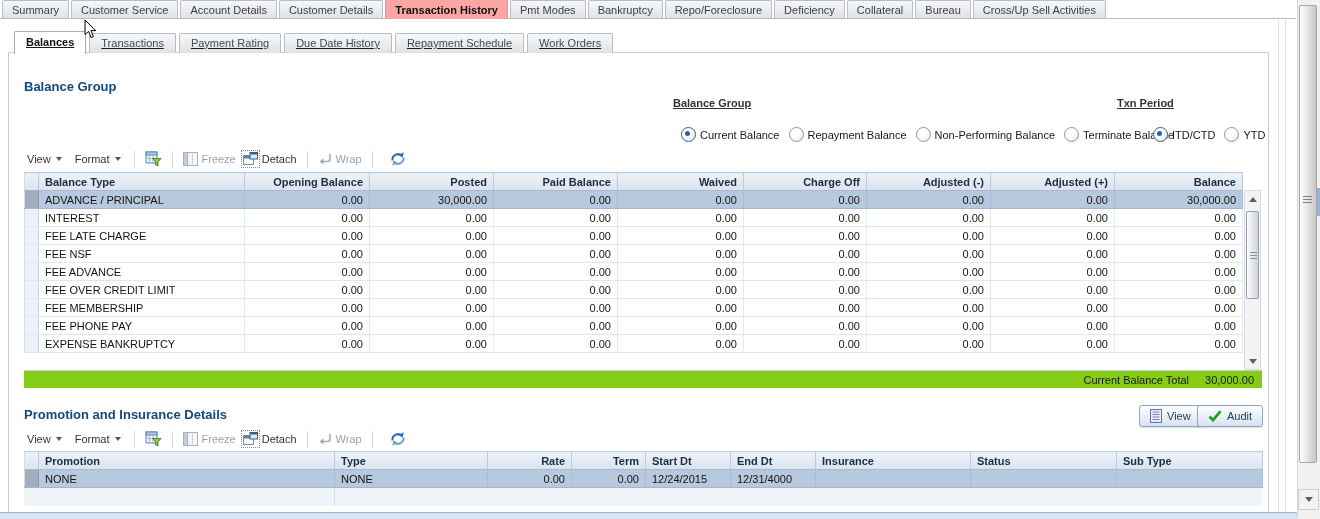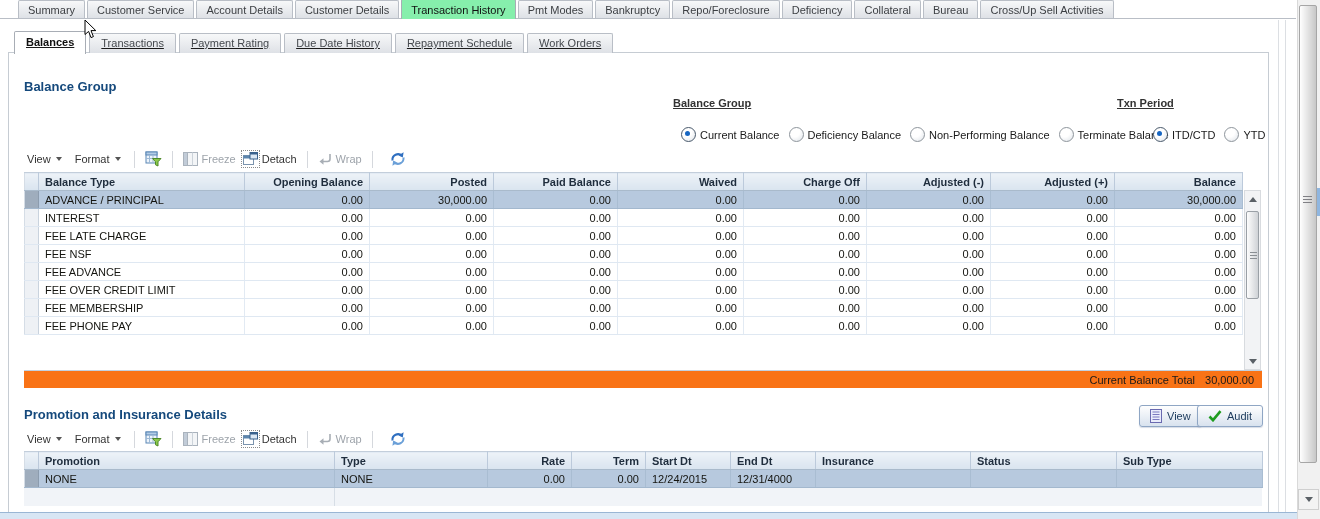--- a/index.html
+++ b/index.html
@@ -1,25 +1,25 @@
 <!DOCTYPE html>
 <html><head>
 <meta charset="utf-8">
 <style>
   html,body{margin:0;padding:0;background:#fff;}
   .page{position:relative;width:1320px;height:519px;background:#fff;overflow:hidden;
         font-family:"Liberation Sans",sans-serif;font-size:11px;color:#1a1a1a;}
 
   
   .top-tabs{position:absolute;left:0;top:0;width:1296px;height:19px;
-            border-bottom:1px solid #b9bec6;display:flex;align-items:flex-end;padding-left:18px;box-sizing:border-box;}
+            border-bottom:1px solid #b9bec6;display:flex;align-items:flex-end;padding-left:2px;box-sizing:border-box;}
   .top-tab{height:16px;line-height:16px;padding:1px 9px 0 9px;border:1px solid #b9bec6;border-bottom:none;
            border-radius:2px 2px 0 0;background:linear-gradient(#f7f8f9,#dee1e6);margin-right:2px;
            color:#3c3f43;white-space:nowrap;cursor:default;}
-  .top-tab.active{background:#86efac;font-weight:normal;color:#101010;height:18px;line-height:18px;margin-bottom:-1px;
+  .top-tab.active{background:#fca5a5;font-weight:bold;color:#101010;height:18px;line-height:18px;margin-bottom:-1px;
                   border-color:#a8adb5;}
 
   
   .sub-tabs{position:absolute;left:14px;top:31px;height:22px;display:flex;align-items:flex-end;z-index:4;text-decoration:underline;}
   .sub-tab{height:19px;line-height:19px;padding:0 11px;border:1px solid #b9bec6;border-bottom:none;
            border-radius:2px 2px 0 0;background:linear-gradient(#f7f8f9,#dee1e6);margin-right:3px;color:#45494e;}
   .sub-tab.active{background:#fff;font-weight:bold;color:#111;height:22px;line-height:21px;margin-bottom:-1px;
                   border-color:#a8adb5;}
 
   
@@ -62,23 +62,23 @@
   .vscroll{position:absolute;left:1244px;top:190px;width:17px;height:180px;background:#f2f3f5;
            border:1px solid #d8dbdf;box-sizing:border-box;z-index:3;}
   .varrow{position:absolute;left:0;width:15px;height:14px;display:flex;align-items:center;justify-content:center;}
   .tri-up{width:0;height:0;border-left:4px solid transparent;border-right:4px solid transparent;border-bottom:5px solid #5a6066;}
   .tri-down{width:0;height:0;border-left:4px solid transparent;border-right:4px solid transparent;border-top:5px solid #5a6066;}
   .vthumb{position:absolute;left:1px;top:20px;width:13px;height:88px;border:1px solid #9aa0a6;border-radius:2px;
           background:linear-gradient(90deg,#fdfdfd,#cfd2d6);box-sizing:border-box;}
   .grip{position:absolute;left:3px;top:40px;width:7px;height:8px;
         background:repeating-linear-gradient(#8a8f94 0 1px,transparent 1px 3px);}
 
-  .total-row{position:absolute;left:24px;top:370px;width:1238px;height:18px;background:#f97316;
+  .total-row{position:absolute;left:24px;top:370px;width:1238px;height:18px;background:#84cc16;
              border-top:1px solid #c3d1e0;display:flex;justify-content:flex-end;align-items:center;
-             gap:10px;padding-right:8px;box-sizing:border-box;z-index:2;}
+             gap:16px;padding-right:8px;box-sizing:border-box;z-index:2;}
 
   
   .btn{position:absolute;height:22px;border:1px solid #8fa6c4;border-radius:3px;
        background:linear-gradient(#fefefe,#d8e2ee);display:flex;align-items:center;gap:5px;
        padding:0 10px;color:#1c3a5c;box-sizing:border-box;z-index:3;box-shadow:0 1px 1px rgba(120,140,170,.3);}
 
   .empty-strip{position:absolute;left:24px;top:487px;width:1238px;height:19px;background:#f1f4f8;z-index:1;}
   .empty-strip .vline{position:absolute;left:310px;top:0;width:1px;height:19px;background:#d7dee6;}
 
   .bottom-strip{position:absolute;left:0;top:512px;width:1297px;height:7px;background:#d8e6f4;border-top:1px solid #9ab6d4;}
@@ -137,21 +137,21 @@
   <div class="opt-head" style="left:673px;top:97px;">Balance Group</div>
   <div class="opt-head" style="left:1117px;top:97px;">Txn Period</div>
 
   <div class="radio-row" style="left:681px;top:127px;">
       <span class="radio-item">
         <span class="radio sel"></span>
         <span>Current Balance</span>
       </span>
       <span class="radio-item">
         <span class="radio"></span>
-        <span>Deficiency Balance</span>
+        <span>Repayment Balance</span>
       </span>
       <span class="radio-item">
         <span class="radio"></span>
         <span>Non-Performing Balance</span>
       </span>
       <span class="radio-item">
         <span class="radio"></span>
         <span>Terminate Balance</span>
       </span>
     </div>
@@ -346,20 +346,32 @@
           <td>FEE PHONE PAY</td>
           <td class="r">0.00</td>
           <td class="r">0.00</td>
           <td class="r">0.00</td>
           <td class="r">0.00</td>
           <td class="r">0.00</td>
           <td class="r">0.00</td>
           <td class="r">0.00</td>
           <td class="r">0.00</td>
         </tr>
+        <tr>
+          <td class="gut"></td>
+          <td>EXPENSE BANKRUPTCY</td>
+          <td class="r">0.00</td>
+          <td class="r">0.00</td>
+          <td class="r">0.00</td>
+          <td class="r">0.00</td>
+          <td class="r">0.00</td>
+          <td class="r">0.00</td>
+          <td class="r">0.00</td>
+          <td class="r">0.00</td>
+        </tr>
       </tbody>
   </table>
 
   <div class="vscroll">
     <div class="varrow" style="top:1px;">
         <span class="tri-up"></span>
       </div>
     <div class="vthumb">
         <span class="grip"></span>
       </div>

